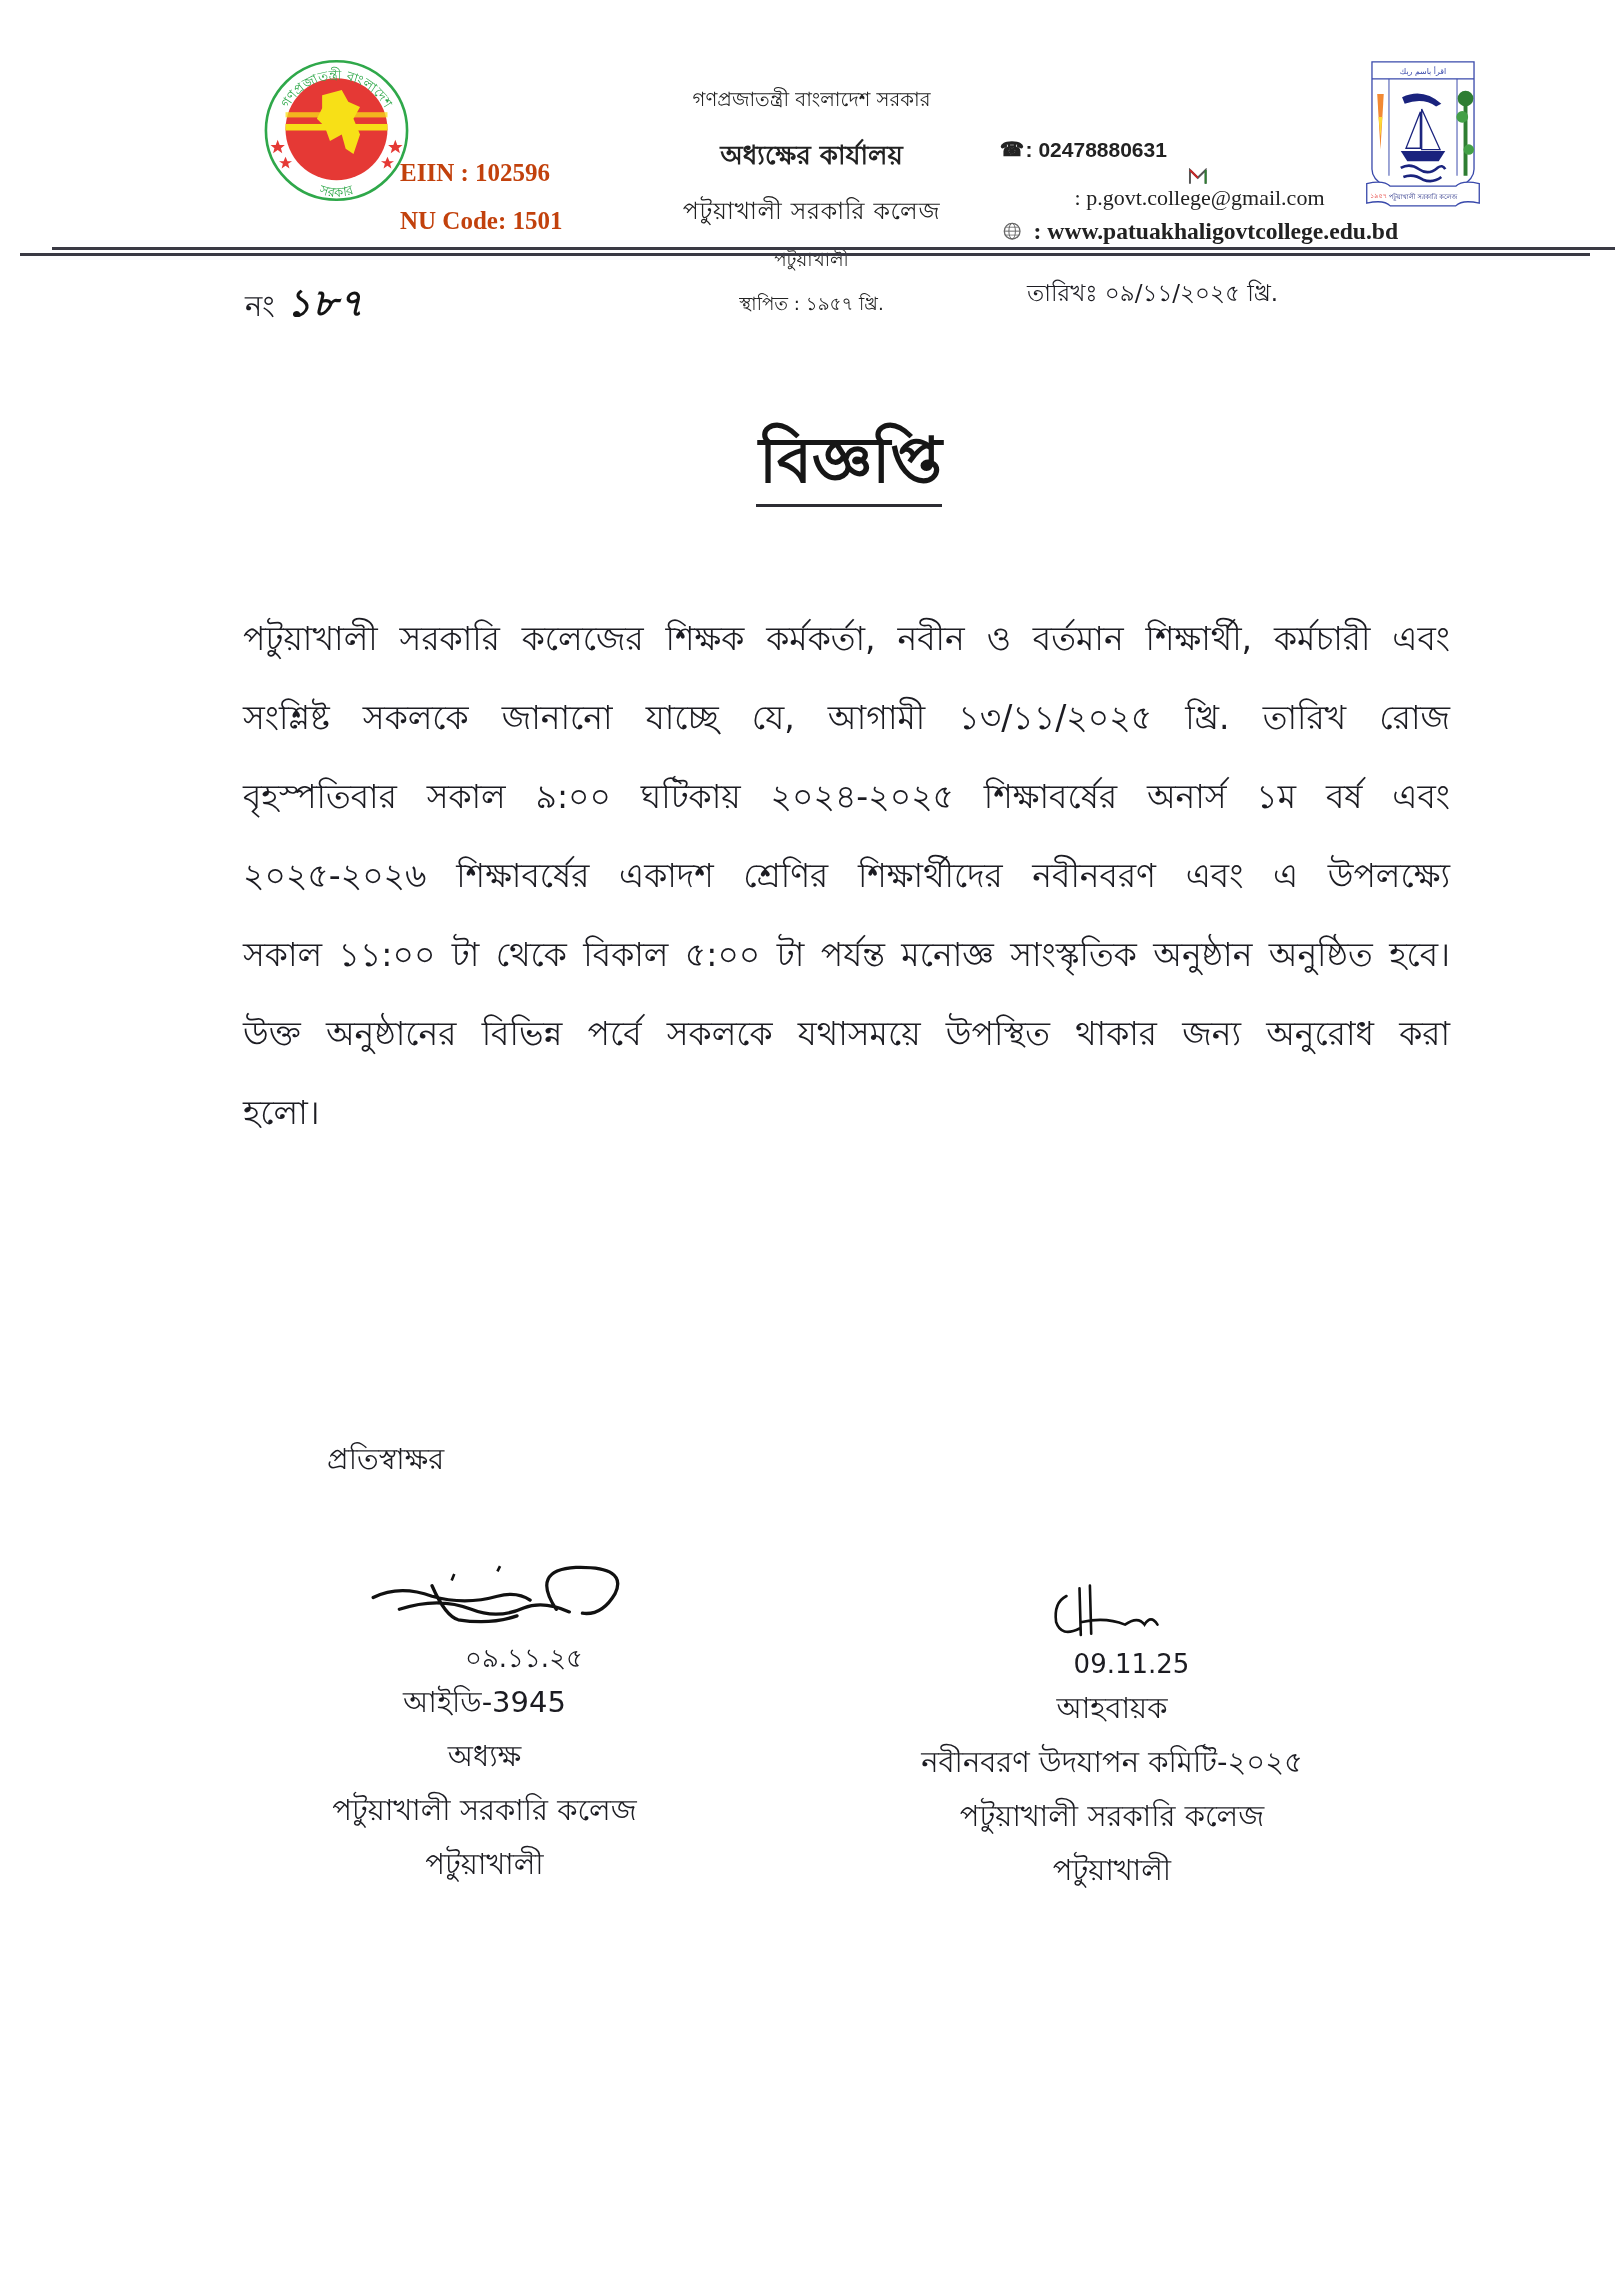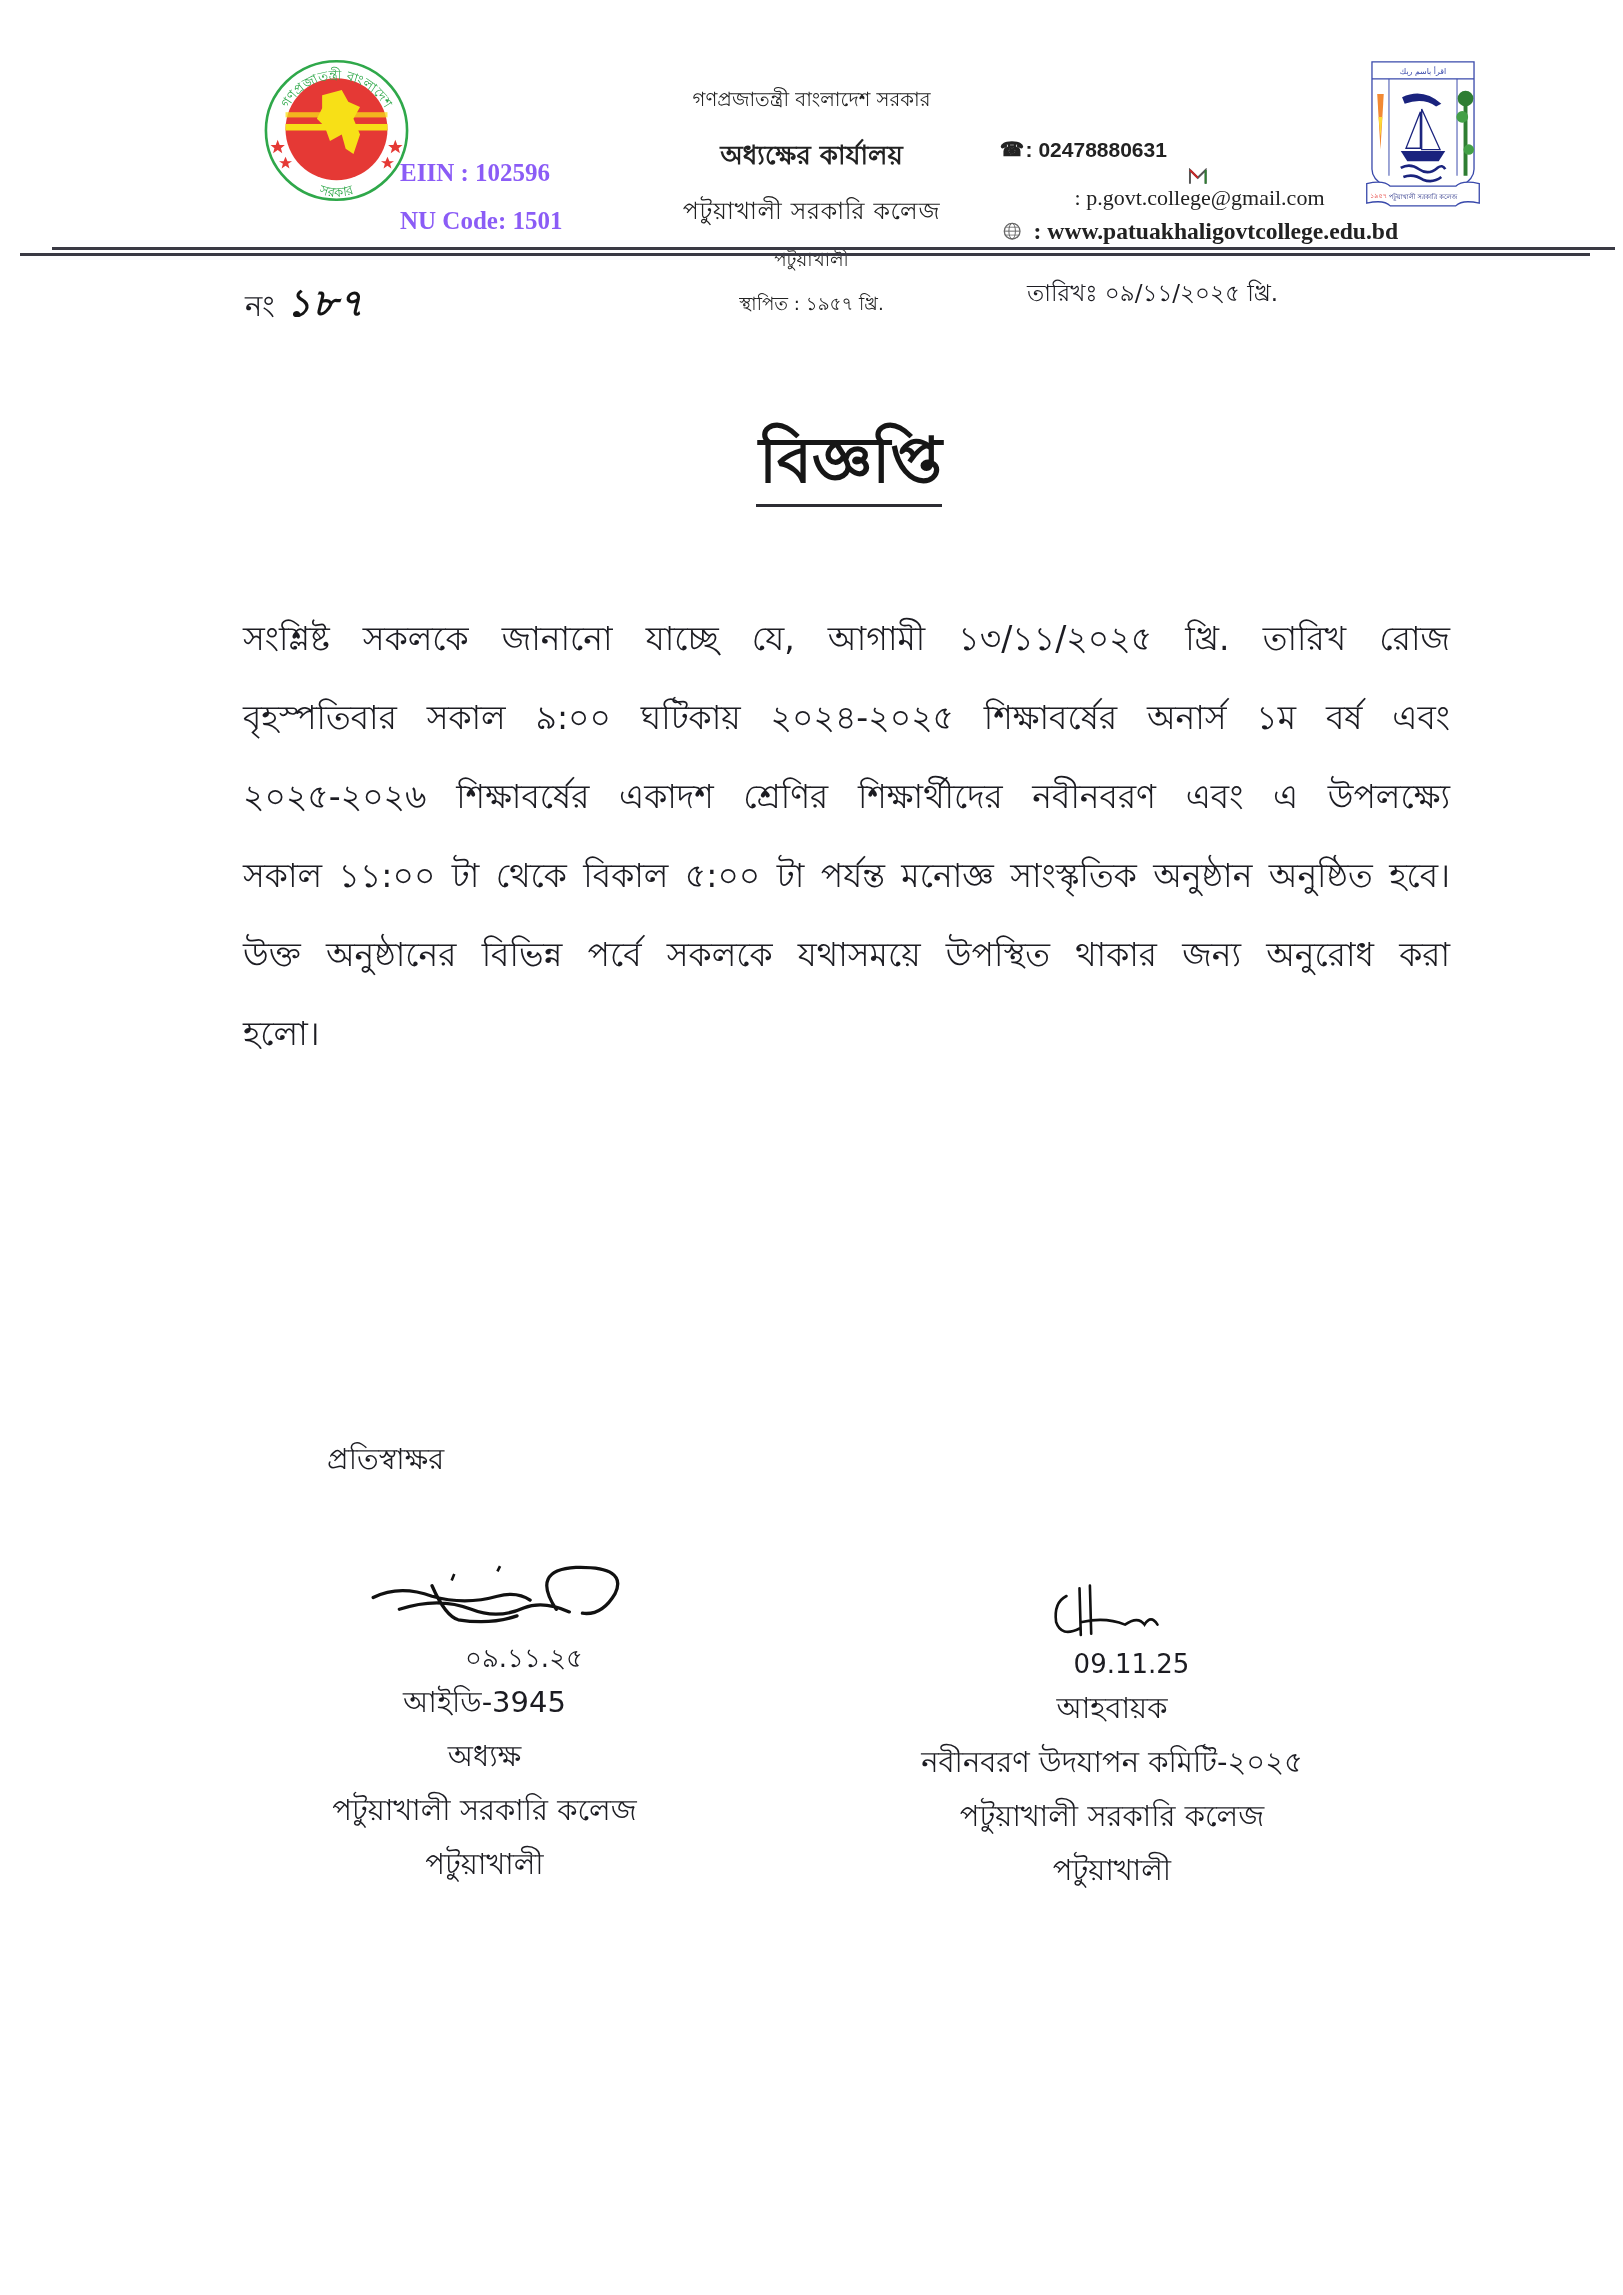--- a/index.html
+++ b/index.html
@@ -4,21 +4,21 @@
 <style>
   html, body { margin: 0; padding: 0; background: #ffffff; }
   body { width: 1623px; height: 2295px; position: relative; overflow: hidden;
          font-family: "DejaVu Sans", sans-serif; color: #1c1c22; }
   .abs { position: absolute; }
   .serif { font-family: "Liberation Serif", "DejaVu Serif", serif; }
   .bn { font-family: "DejaVu Sans", sans-serif; }
 
   
   .seal { left: 262px; top: 56px; width: 149px; height: 149px; }
-  .ids { left: 400px; top: 149px; font-size: 25px; font-weight: bold; line-height: 48px; color: #8b5cf6; }
+  .ids { left: 400px; top: 149px; font-size: 25px; font-weight: bold; line-height: 48px; color: #c2410c; }
   .center-head { left: 589px; top: 65px; width: 445px; text-align: center; color: #222; }
   .center-head div { white-space: nowrap; margin-top: 16px; }
   .ch-gov { font-size: 19.6px; line-height: 38px; }
   .ch-office { font-size: 26px; font-weight: bold; line-height: 41px; }
   .ch-college { font-size: 23.6px; line-height: 39px; letter-spacing: 0.7px; }
   .ch-city { font-size: 18.3px; line-height: 25px; }
   .ch-est { font-size: 18.3px; line-height: 31px; }
 
   .contact { left: 1001px; top: 131px; color: #222; }
   .contact-row { display: flex; align-items: center; white-space: nowrap; }
@@ -151,20 +151,21 @@
 </div>
 <div class="abs date bn">
   <span>তারিখঃ</span>
   <span>০৯/১১/২০২৫ খ্রি.</span>
 </div>
 
 <div class="abs title bn">বিজ্ঞপ্তি</div>
 <div class="abs title-ul"></div>
 
 <div class="abs body-text bn">
+  <span class="body-line">পটুয়াখালী সরকারি কলেজের শিক্ষক কর্মকর্তা, নবীন ও বর্তমান শিক্ষার্থী, কর্মচারী এবং</span>
   <span class="body-line">সংশ্লিষ্ট সকলকে জানানো যাচ্ছে যে, আগামী ১৩/১১/২০২৫ খ্রি. তারিখ রোজ</span>
   <span class="body-line">বৃহস্পতিবার সকাল ৯:০০ ঘটিকায় ২০২৪-২০২৫ শিক্ষাবর্ষের অনার্স ১ম বর্ষ এবং</span>
   <span class="body-line">২০২৫-২০২৬ শিক্ষাবর্ষের একাদশ শ্রেণির শিক্ষার্থীদের নবীনবরণ এবং এ উপলক্ষ্যে</span>
   <span class="body-line">সকাল ১১:০০ টা থেকে বিকাল ৫:০০ টা পর্যন্ত মনোজ্ঞ সাংস্কৃতিক অনুষ্ঠান অনুষ্ঠিত হবে।</span>
   <span class="body-line">উক্ত অনুষ্ঠানের বিভিন্ন পর্বে সকলকে যথাসময়ে উপস্থিত থাকার জন্য অনুরোধ করা</span>
   <span class="body-line last">হলো।</span>
 </div>
 
 <div class="abs counter bn">প্রতিস্বাক্ষর</div>
 

